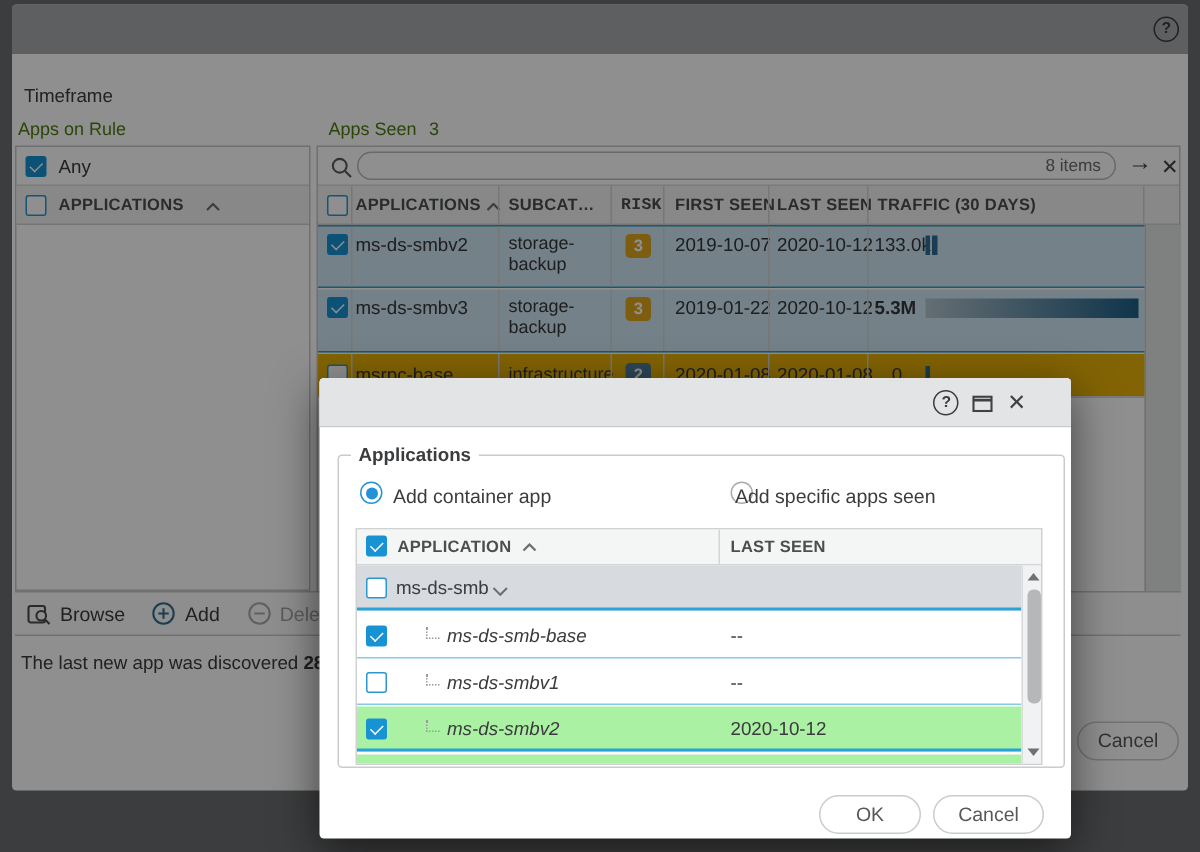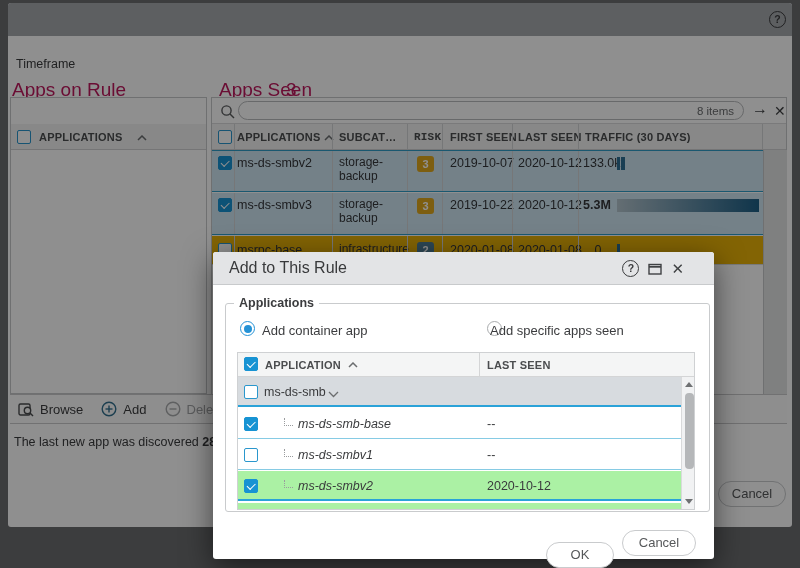--- a/index.html
+++ b/index.html
@@ -8,21 +8,21 @@
   .abs { position:absolute; }
 
   
   .stage { position:absolute; inset:0; width:800px; height:568px; }
   .dialog { position:absolute; left:8px; top:3px; width:784px; height:524px; background:#fff; border-radius:3px; z-index:1; }
   .dlg-header { position:absolute; left:0; top:0; width:100%; height:33px; background:#a7aaae; border-radius:3px 3px 0 0; }
   .dlg-title { position:absolute; left:16px; top:0; line-height:33px; font-size:16px; color:#2c2d2f; }
   .help-circ { width:17px; height:17px; border:1.5px solid #3a3b3d; border-radius:50%; color:#3a3b3d; font-size:10.5px; font-weight:bold; text-align:center; line-height:14px; }
 
   .lbl { font-size:12.5px; color:#3a3b3d; }
-  .sect-title { font-size:19px; color:#be185d; }
+  .sect-title { font-size:12px; color:#4d7c0f; }
 
   .select { border:1px solid #a9acae; border-radius:2px; background:#fff; font-size:12.5px; color:#3a3b3d; line-height:24px; padding-left:8px; }
 
   .panel { border:1px solid #c6c8ca; background:#fff; }
   .hdr-row { background:#f2f3f3; border-bottom:1px solid #d0d1d2; }
   .col-h { font-size:11px; font-weight:bold; color:#4b4d4f; letter-spacing:.2px; }
 
   .cb { width:14px; height:14px; border:1px solid #2a97cd; background:#fff; border-radius:2px; position:relative; display:inline-block; }
   .cb.checked { background:#1793d3; border-color:#1793d3; }
   .cb.checked::after { content:""; position:absolute; left:2px; top:3px; width:7px; height:3.5px; border-left:1.8px solid #fff; border-bottom:1.8px solid #fff; transform:rotate(-45deg); }
@@ -89,20 +89,24 @@
       <div class="help-circ abs" style="right:6px; top:8px;">?</div>
     </div>
 
     <div class="abs lbl" style="left:8px; top:54px;">Timeframe</div>
 
     <div class="abs sect-title" style="left:4px; top:76px;">Apps on Rule</div>
     <div class="abs sect-title" style="left:211px; top:76px;">Apps Seen</div>
     <div class="abs sect-title" style="left:278px; top:76px;">3</div>
 
     <div class="panel abs" style="left:2px; top:94px; width:197px; height:297px;">
+      <div class="abs" style="left:0; top:0; width:100%; height:26px; border-bottom:1px solid #d9dadb;">
+        <span class="cb checked abs" style="left:6px; top:6px;"></span>
+        <span class="abs lbl" style="left:28px; top:6px;">Any</span>
+      </div>
       <div class="hdr-row abs" style="left:0; top:26px; width:100%; height:26px;">
         <span class="cb abs" style="left:6px; top:6px;"></span>
         <span class="abs col-h" style="left:28px; top:7px;">APPLICATIONS</span>
         <svg class="abs" style="left:126px; top:11px;" width="10" height="6">
             <polyline points="1,5 5,1 9,5" fill="none" stroke="#6b6d6f" stroke-width="1.5"></polyline>
           </svg>
       </div>
     </div>
 
     <div class="panel abs" style="left:203px; top:94px; width:576px; height:299px;">
@@ -145,21 +149,21 @@
         <span class="cell abs" style="left:371px; top:5px; width:30px; text-align:center;">133.0k</span>
         <span class="bar split abs" style="left: 405px; top: 6px; height: 13px; width: 8px;"></span>
         <span class="vdiv" style="left:22px;"></span><span class="vdiv" style="left:120px;"></span><span class="vdiv" style="left:195px;"></span><span class="vdiv" style="left:230px;"></span><span class="vdiv" style="left:300px;"></span><span class="vdiv" style="left:366px;"></span>
       </div>
 
       <div class="abs row-sel" style="left:0; top:95px; width:551px; height:42px; border-bottom:1px solid #2f9dc8;">
         <span class="cb checked abs" style="left:6px; top:5px;"></span>
         <span class="cell abs" style="left:25px; top:5px;">ms-ds-smbv3</span>
         <span class="subcat abs" style="left:127px; top:5px;">storage-backup</span>
         <span class="risk-badge abs" style="left: 205px; top: 5px; background: rgb(223, 168, 30);">3</span>
-        <span class="cell abs" style="left:238px; top:5px;">2019-10-22</span>
+        <span class="cell abs" style="left:238px; top:5px;">2019-01-22</span>
         <span class="cell abs" style="left:306px; top:5px;">2020-10-12</span>
         <span class="cell abs" style="left:371px; top:5px; width:30px; text-align:left;font-weight:bold;">5.3M</span>
         <span class="bar grad abs" style="left: 405px; top: 6px; height: 13px; width: 142px;"></span>
         <span class="vdiv" style="left:22px;"></span><span class="vdiv" style="left:120px;"></span><span class="vdiv" style="left:195px;"></span><span class="vdiv" style="left:230px;"></span><span class="vdiv" style="left:300px;"></span><span class="vdiv" style="left:366px;"></span>
       </div>
 
       <div class="abs" style="left:0; top:138px; width:551px; height:29px; border-bottom:1px solid #d8d9da; background:#eab308;">
         <span class="cb abs" style="left:6px; top:7px;"></span>
         <span class="cell abs" style="left:25px; top:7px;">msrpc-base</span>
         <span class="subcat abs" style="left:127px; top:7px; width:72px;">infrastructure</span>
@@ -202,21 +206,20 @@
       <span>The last new app was discovered </span><b>280 day</b>
     </div>
 
     <div class="pill-btn abs" style="left:710px; top:478px; width:68px; height:26px;">Cancel</div>
   </div>
 
   <div class="overlay"></div>
 
   <div class="modal">
     <div class="modal-header">
-      <div class="modal-title">Add to This Rule</div>
       <div class="mh-icons">
         <div class="help-circ">?</div>
         <svg width="14" height="12">
             <rect x="1" y="1.5" width="12" height="9.5" fill="none" stroke="#3f4143" stroke-width="1.4"></rect>
             <line x1="1" y1="3.8" x2="13" y2="3.8" stroke="#3f4143" stroke-width="1.8"></line>
           </svg>
         <span class="x-glyph" style="font-size:15px;">✕</span>
       </div>
     </div>
 
@@ -278,16 +281,16 @@
       </div>
 
       <div class="sbar">
         <div class="tri-up abs" style="left:3px; top:5px;"></div>
         <div class="sb-thumb"></div>
         <div class="tri-down abs" style="left:3px; bottom:5px;"></div>
       </div>
     </div>
 
     
-    <div class="pill-btn abs" style="left:333px; top:278px; width:68px; height:26px;margin-top:12px;">OK</div>
+    <div class="pill-btn abs" style="left:333px; top:278px; width:68px; height:26px;">OK</div>
     <div class="pill-btn abs" style="left:409px; top:278px; width:74px; height:26px;">Cancel</div>
   </div>
 </div>
 
 </body></html>

